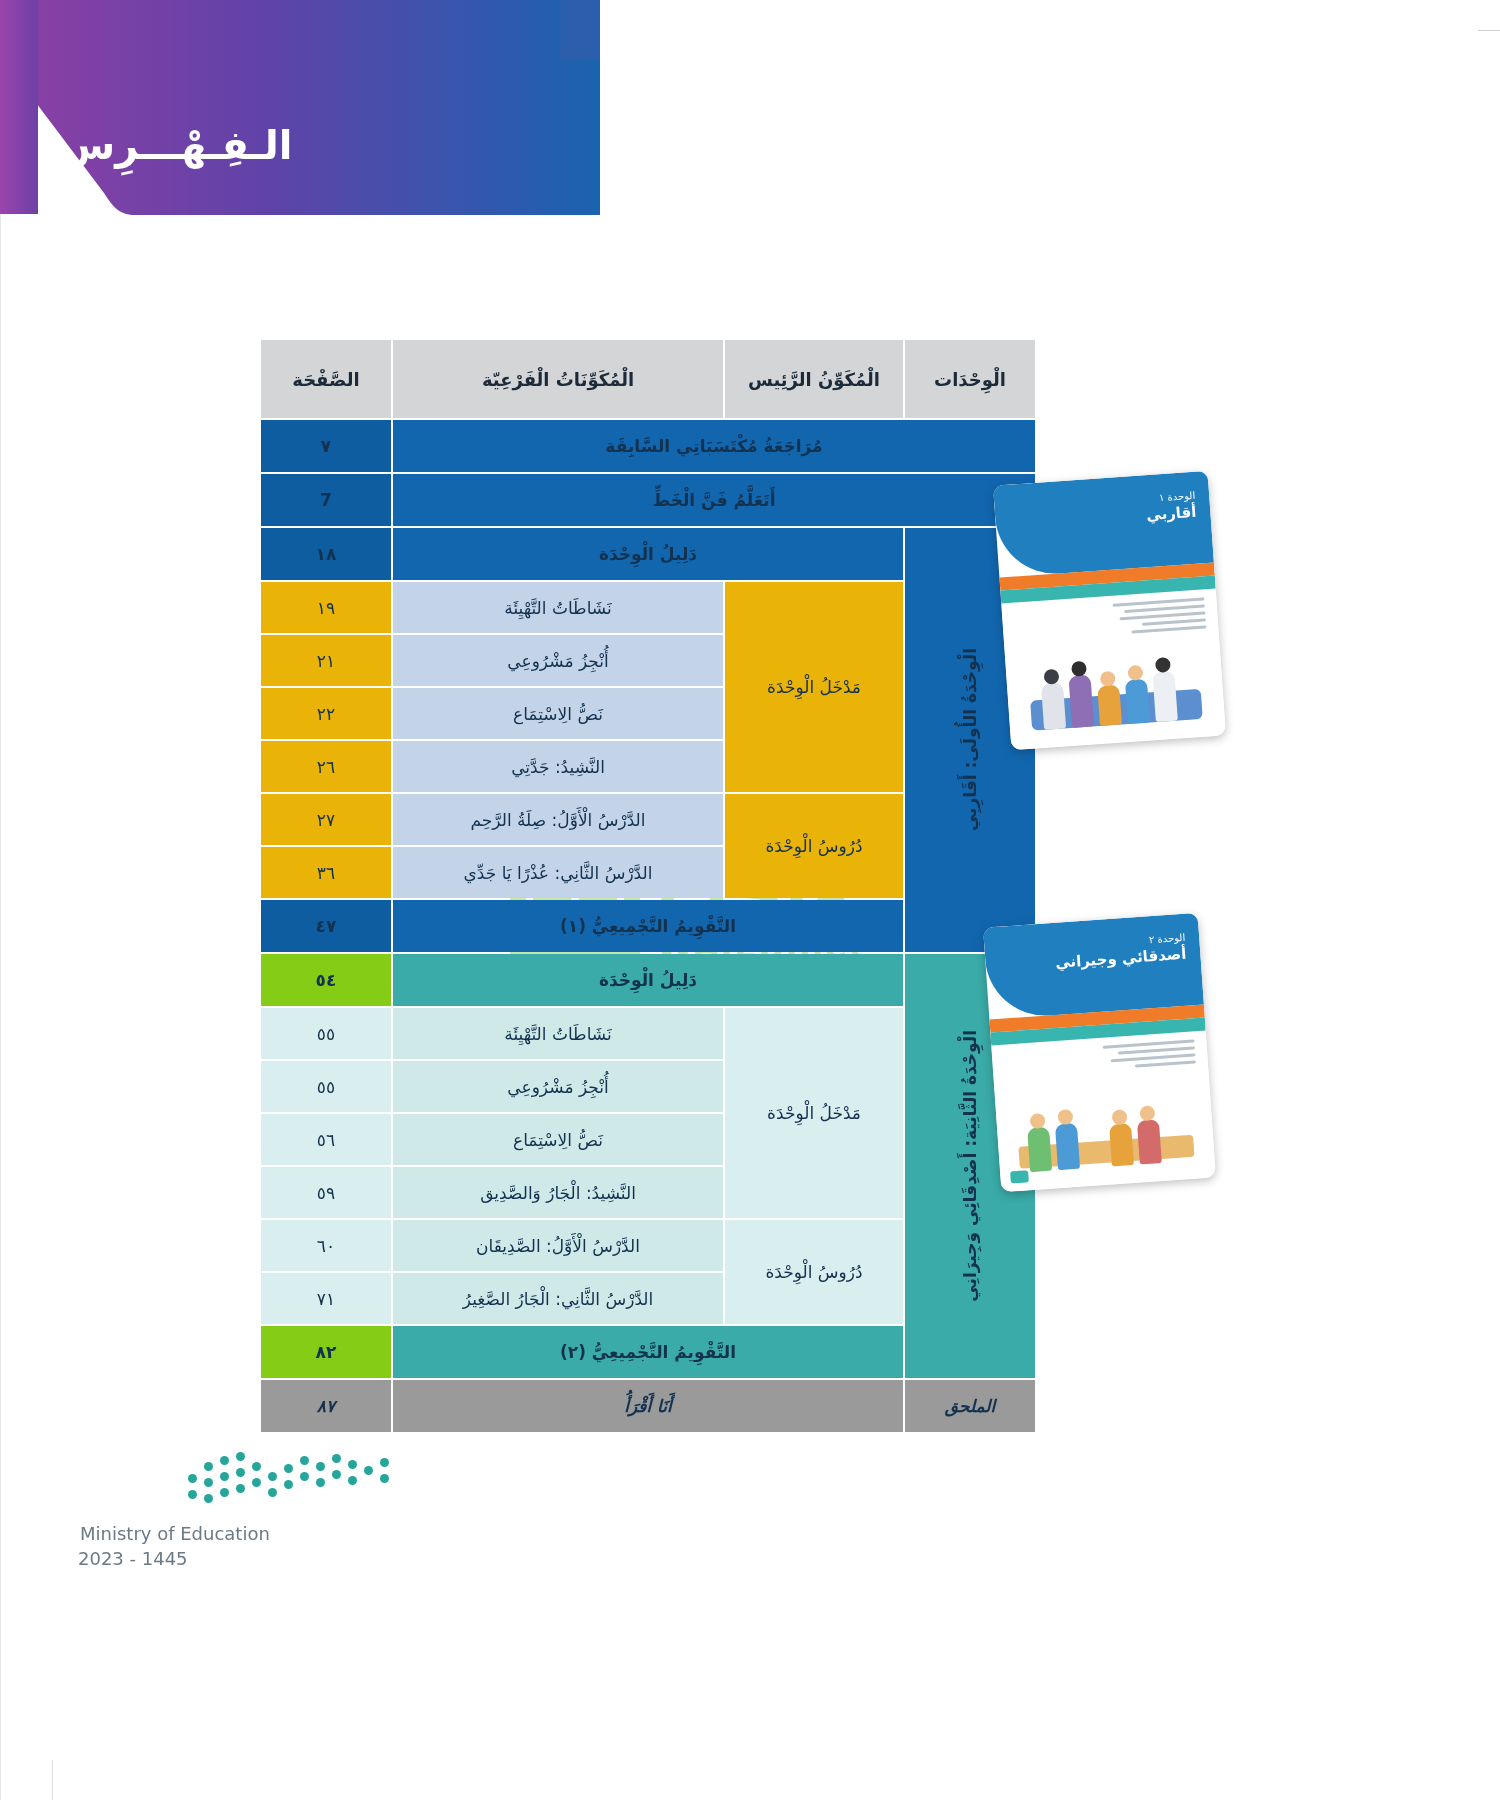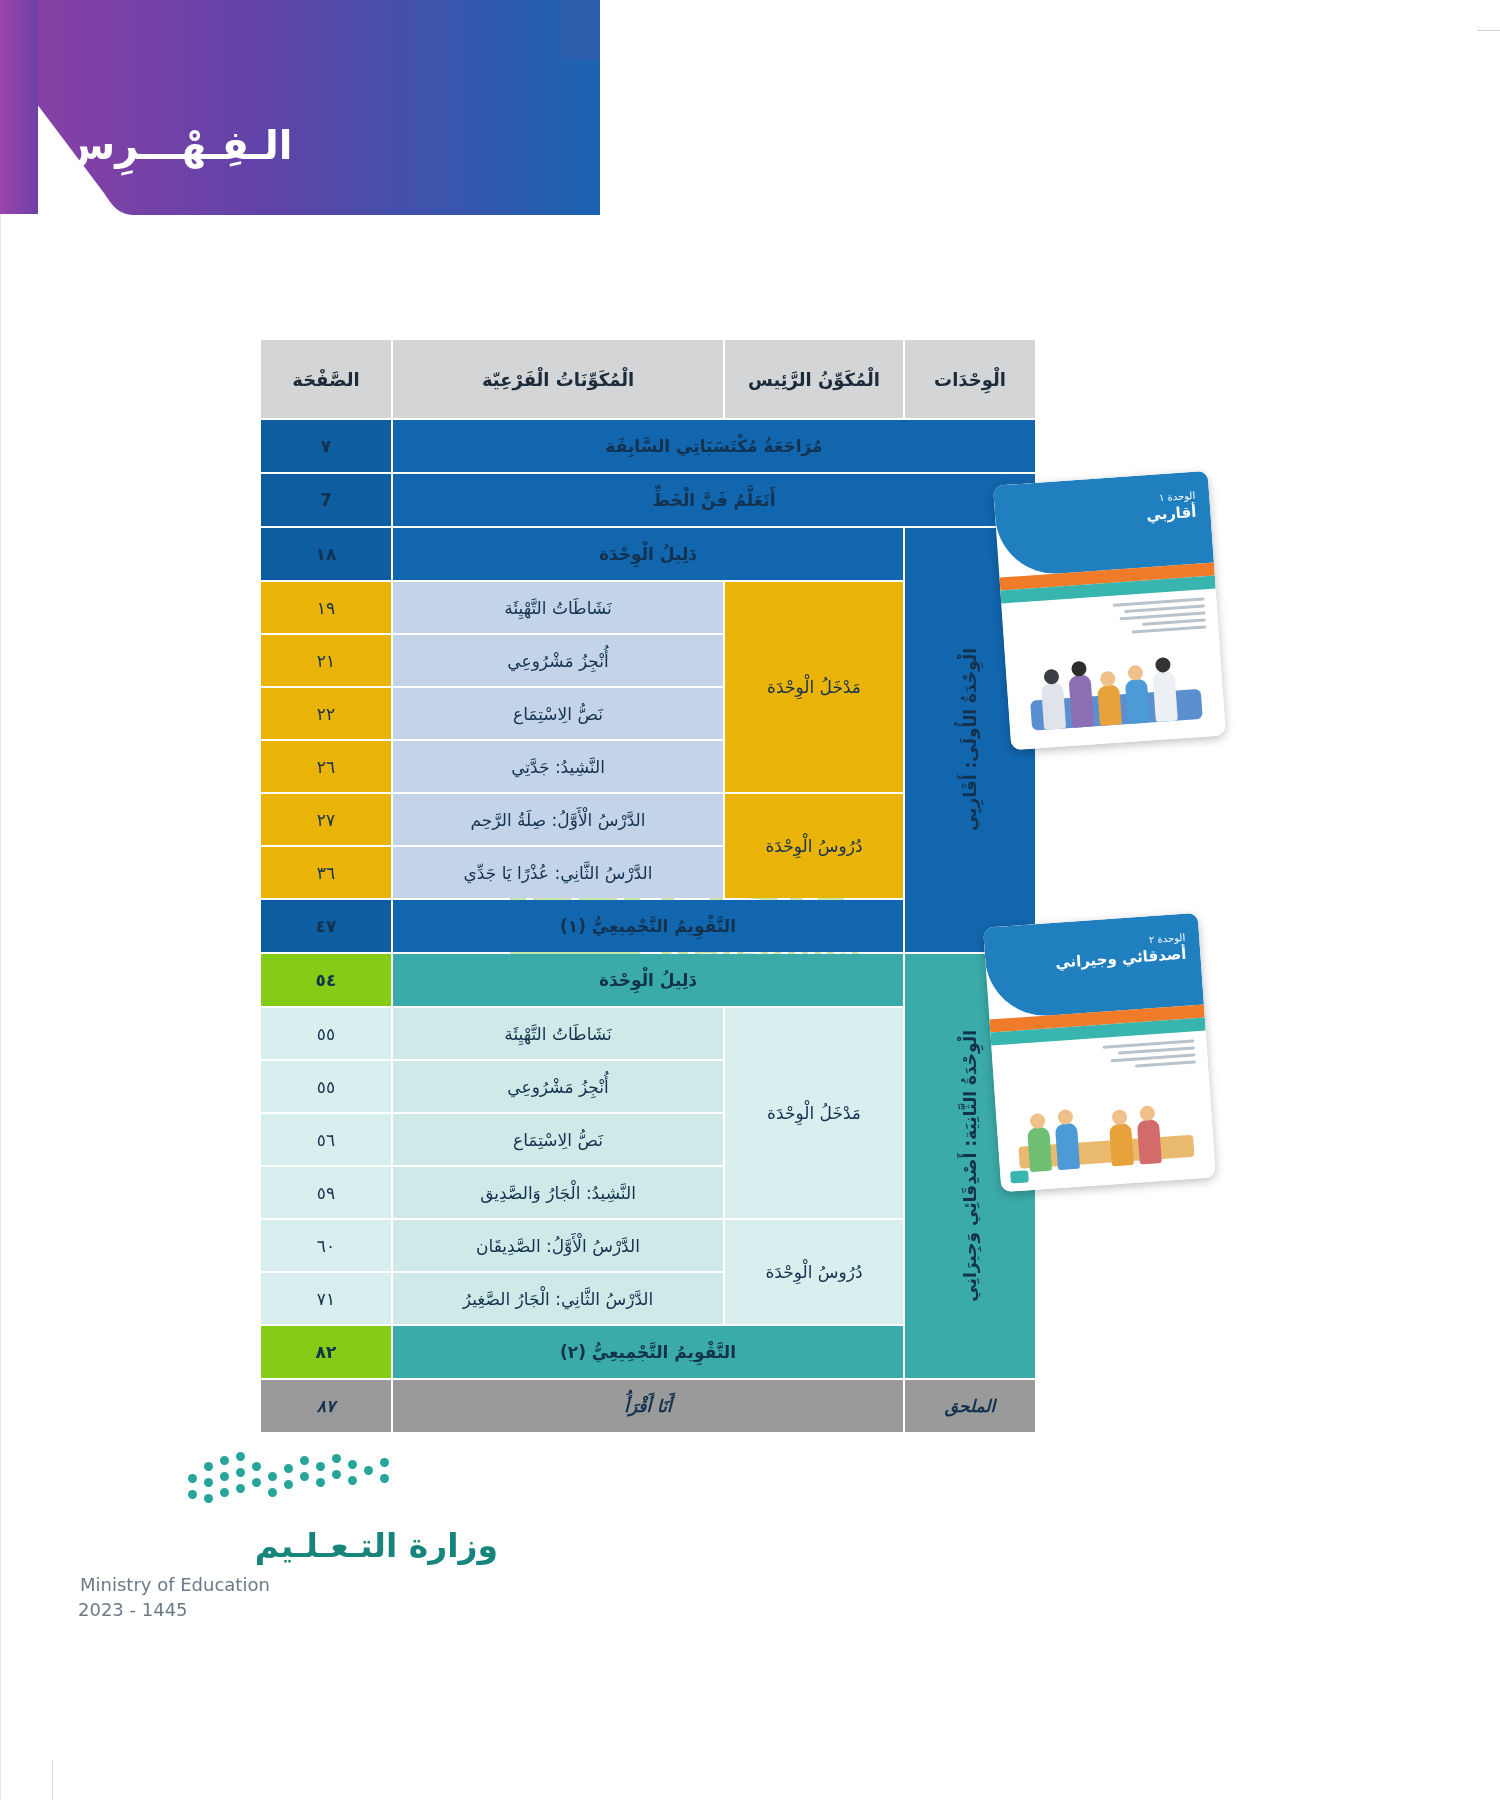--- a/index.html
+++ b/index.html
@@ -701,16 +701,15 @@
     <span style="left:128px;top:10px"></span>
     <span style="left:128px;top:26px"></span>
     <span style="left:144px;top:2px"></span>
     <span style="left:144px;top:18px"></span>
     <span style="left:160px;top:8px"></span>
     <span style="left:160px;top:24px"></span>
     <span style="left:176px;top:14px"></span>
     <span style="left:192px;top:6px"></span>
     <span style="left:192px;top:22px"></span>
   </div>
-  <div class="moe-ar">وزارة التـعـلـيم</div>
   <div class="moe-en">Ministry of Education</div>
   <div class="moe-year">2023 - 1445</div>
 </div>
 
 </body></html>

